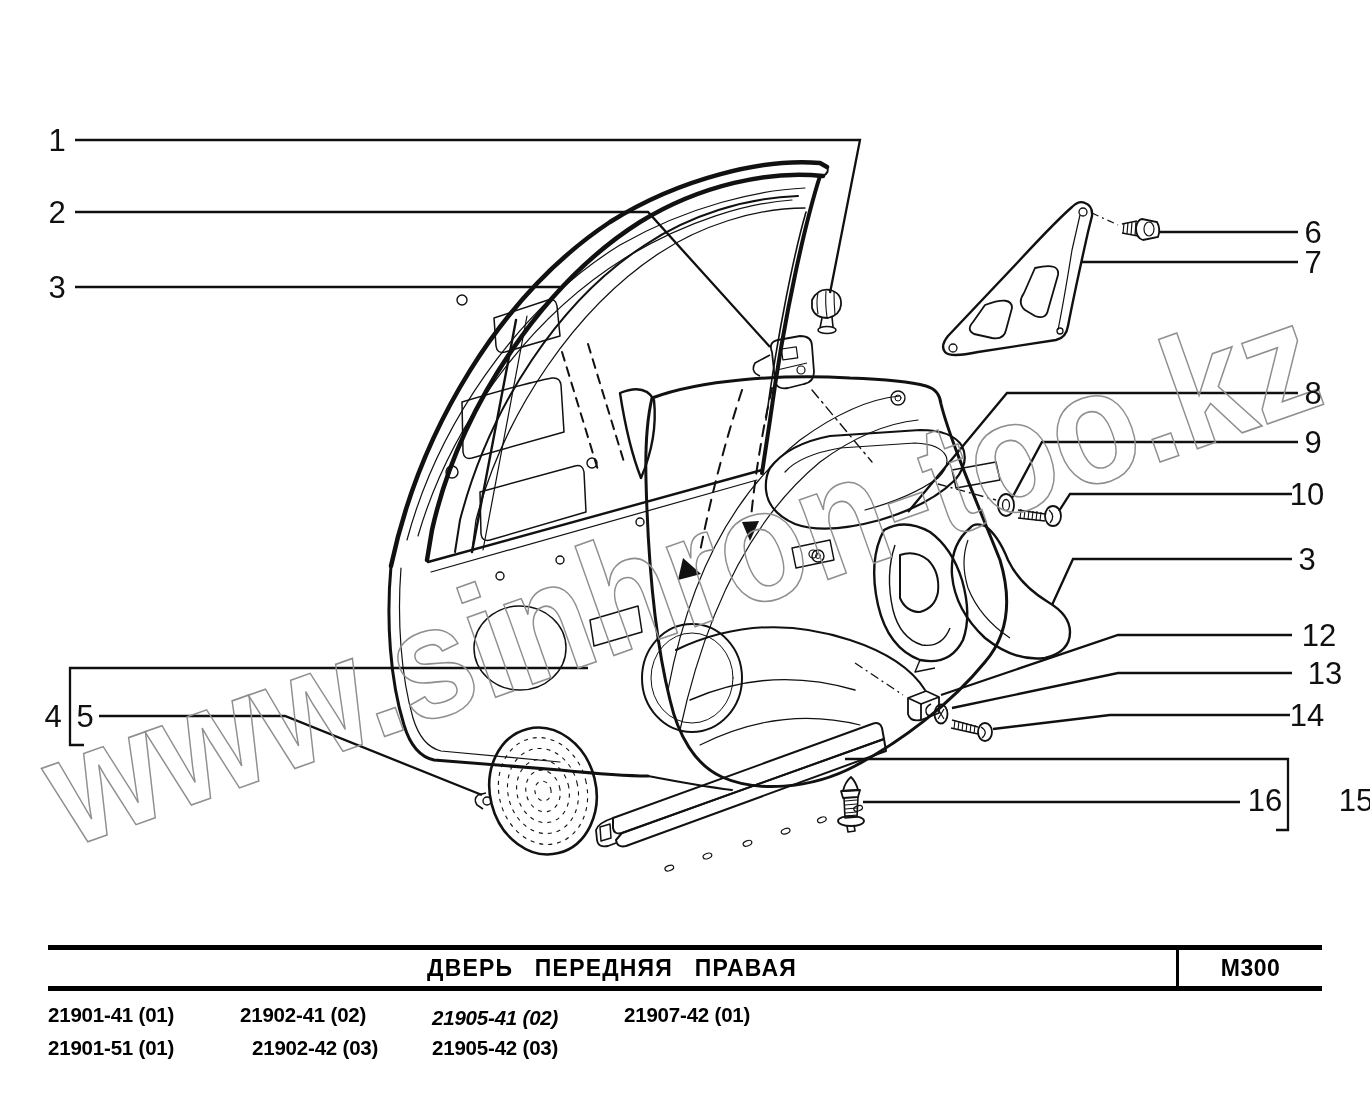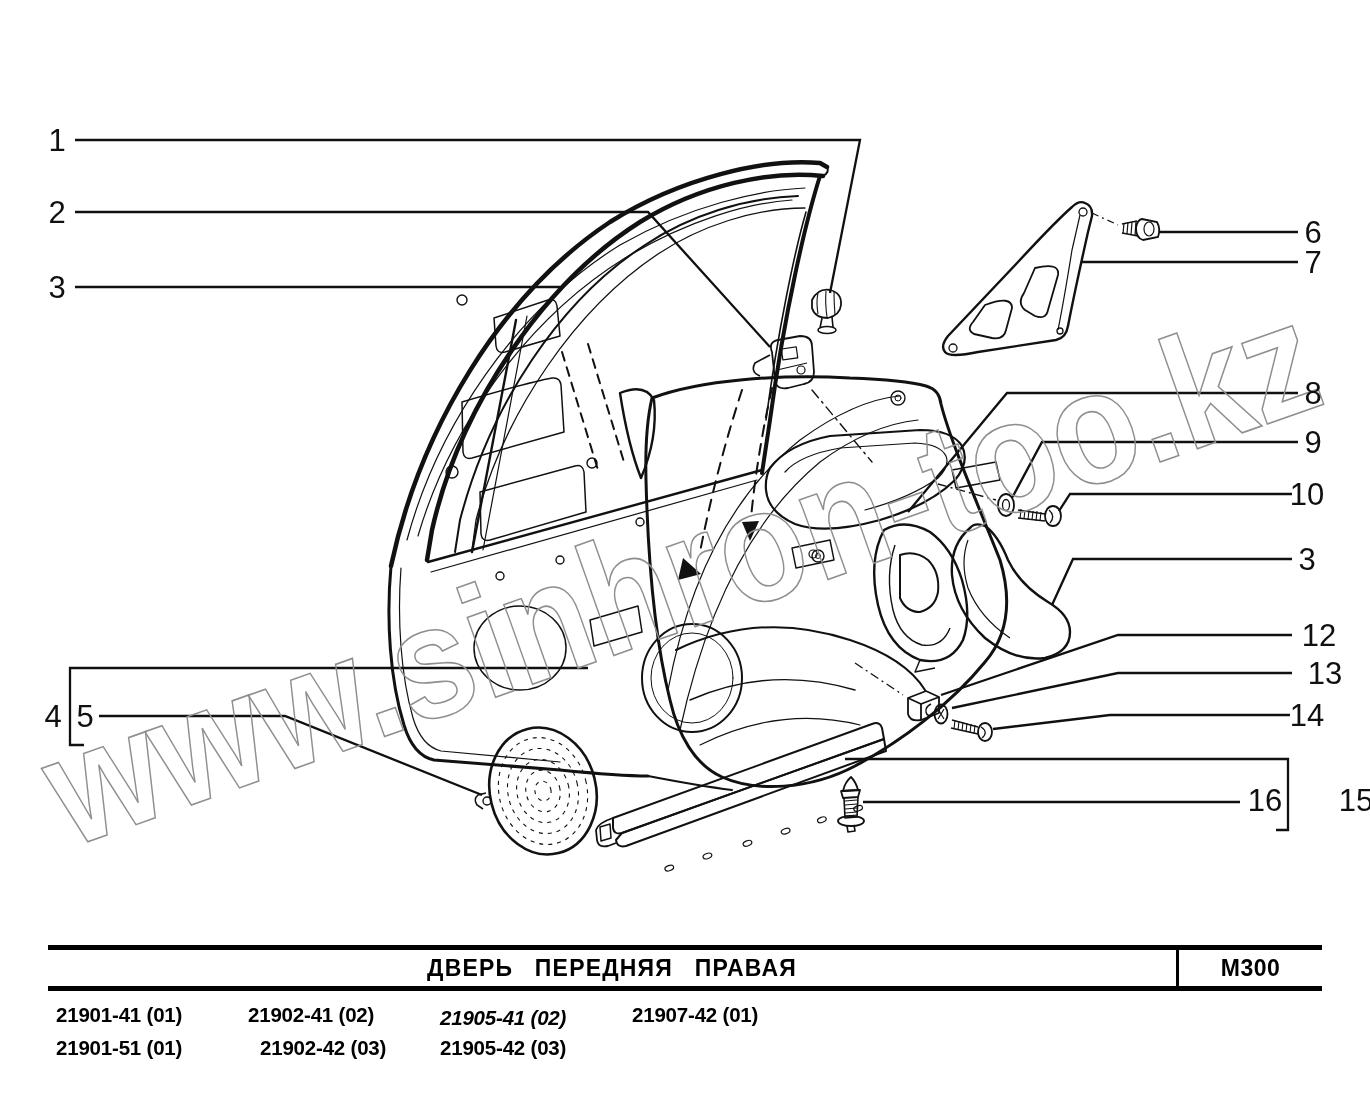--- a/index.html
+++ b/index.html
@@ -8,21 +8,21 @@
   svg{position:absolute;left:0;top:0;}
   .callout{position:absolute;transform:translate(-50%,-50%);
            font:400 31px "Liberation Sans",sans-serif;color:#101010;line-height:1;}
   .rule{position:absolute;background:#000;}
   .cell{position:absolute;display:flex;align-items:center;justify-content:center;
         font-weight:700;color:#000;text-align:center;}
   .title-cell{left:48px;top:951px;width:1128px;height:34px;font-size:23px;
               letter-spacing:1.2px;word-spacing:14px;}
   .code-cell{left:1179px;top:951px;width:143px;height:34px;font-size:23px;letter-spacing:.5px;}
   .pn{position:absolute;font:700 20.5px "Liberation Sans",sans-serif;color:#000;
-      letter-spacing:-0.2px;white-space:nowrap;margin-left:8px;}
+      letter-spacing:-0.2px;white-space:nowrap;}
 </style>
 </head>
 <body>
 
 <div class="page">
 
 <svg width="1370" height="1111" viewBox="0 0 1370 1111">
 
   <g stroke="#101010" stroke-width="2.3" fill="none">
     <polyline points="75,140 860,140 830,293"></polyline>

